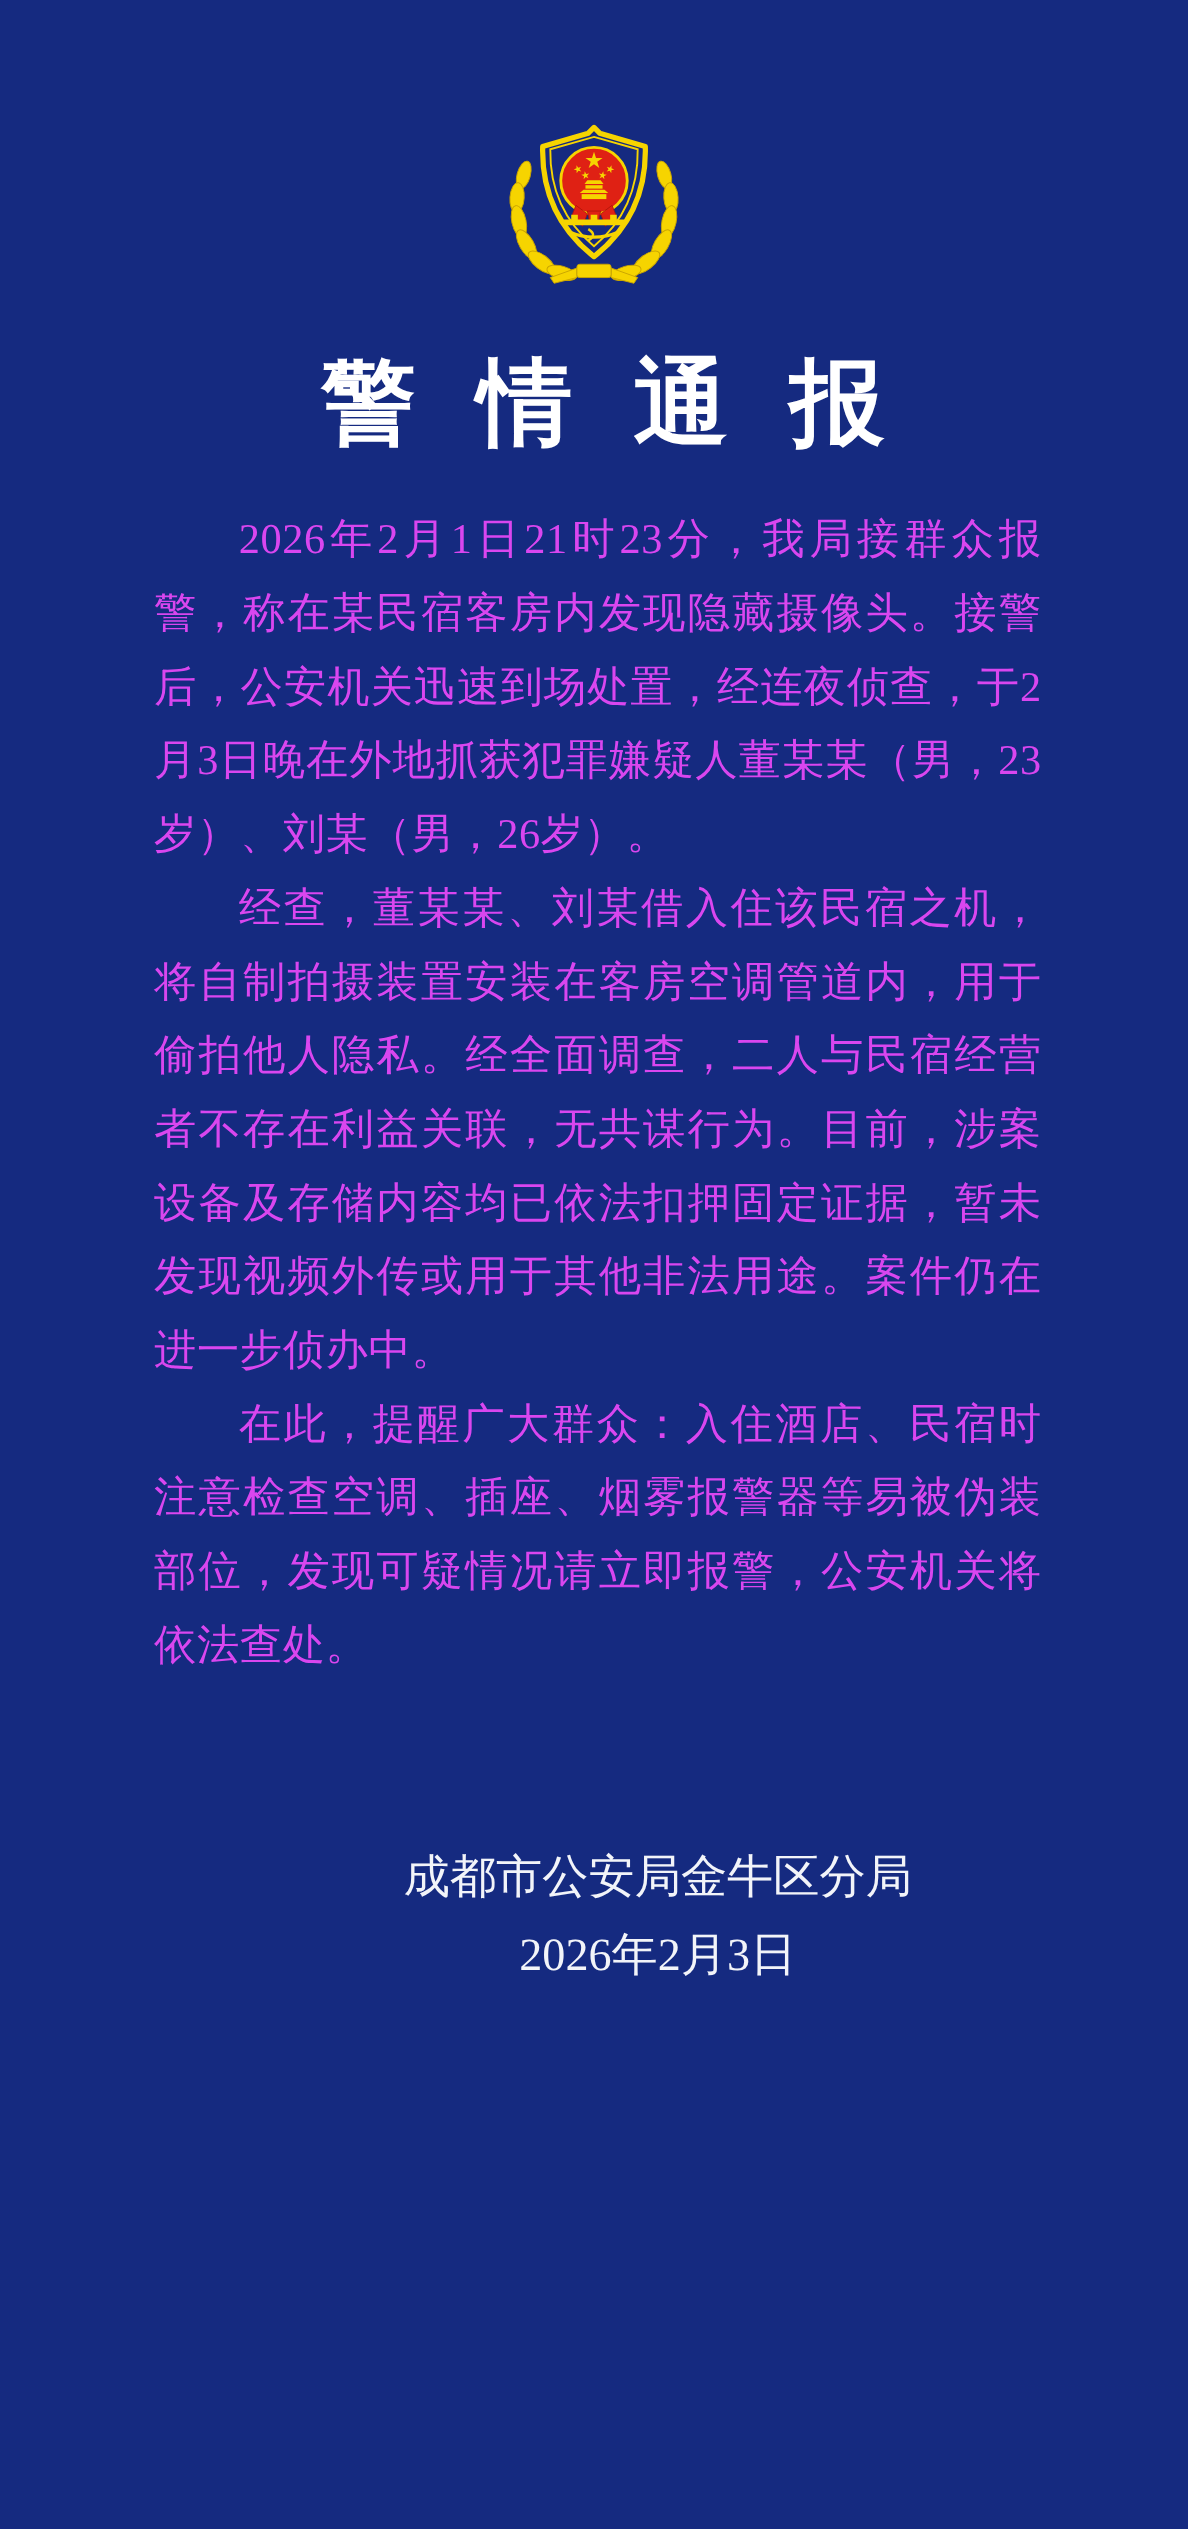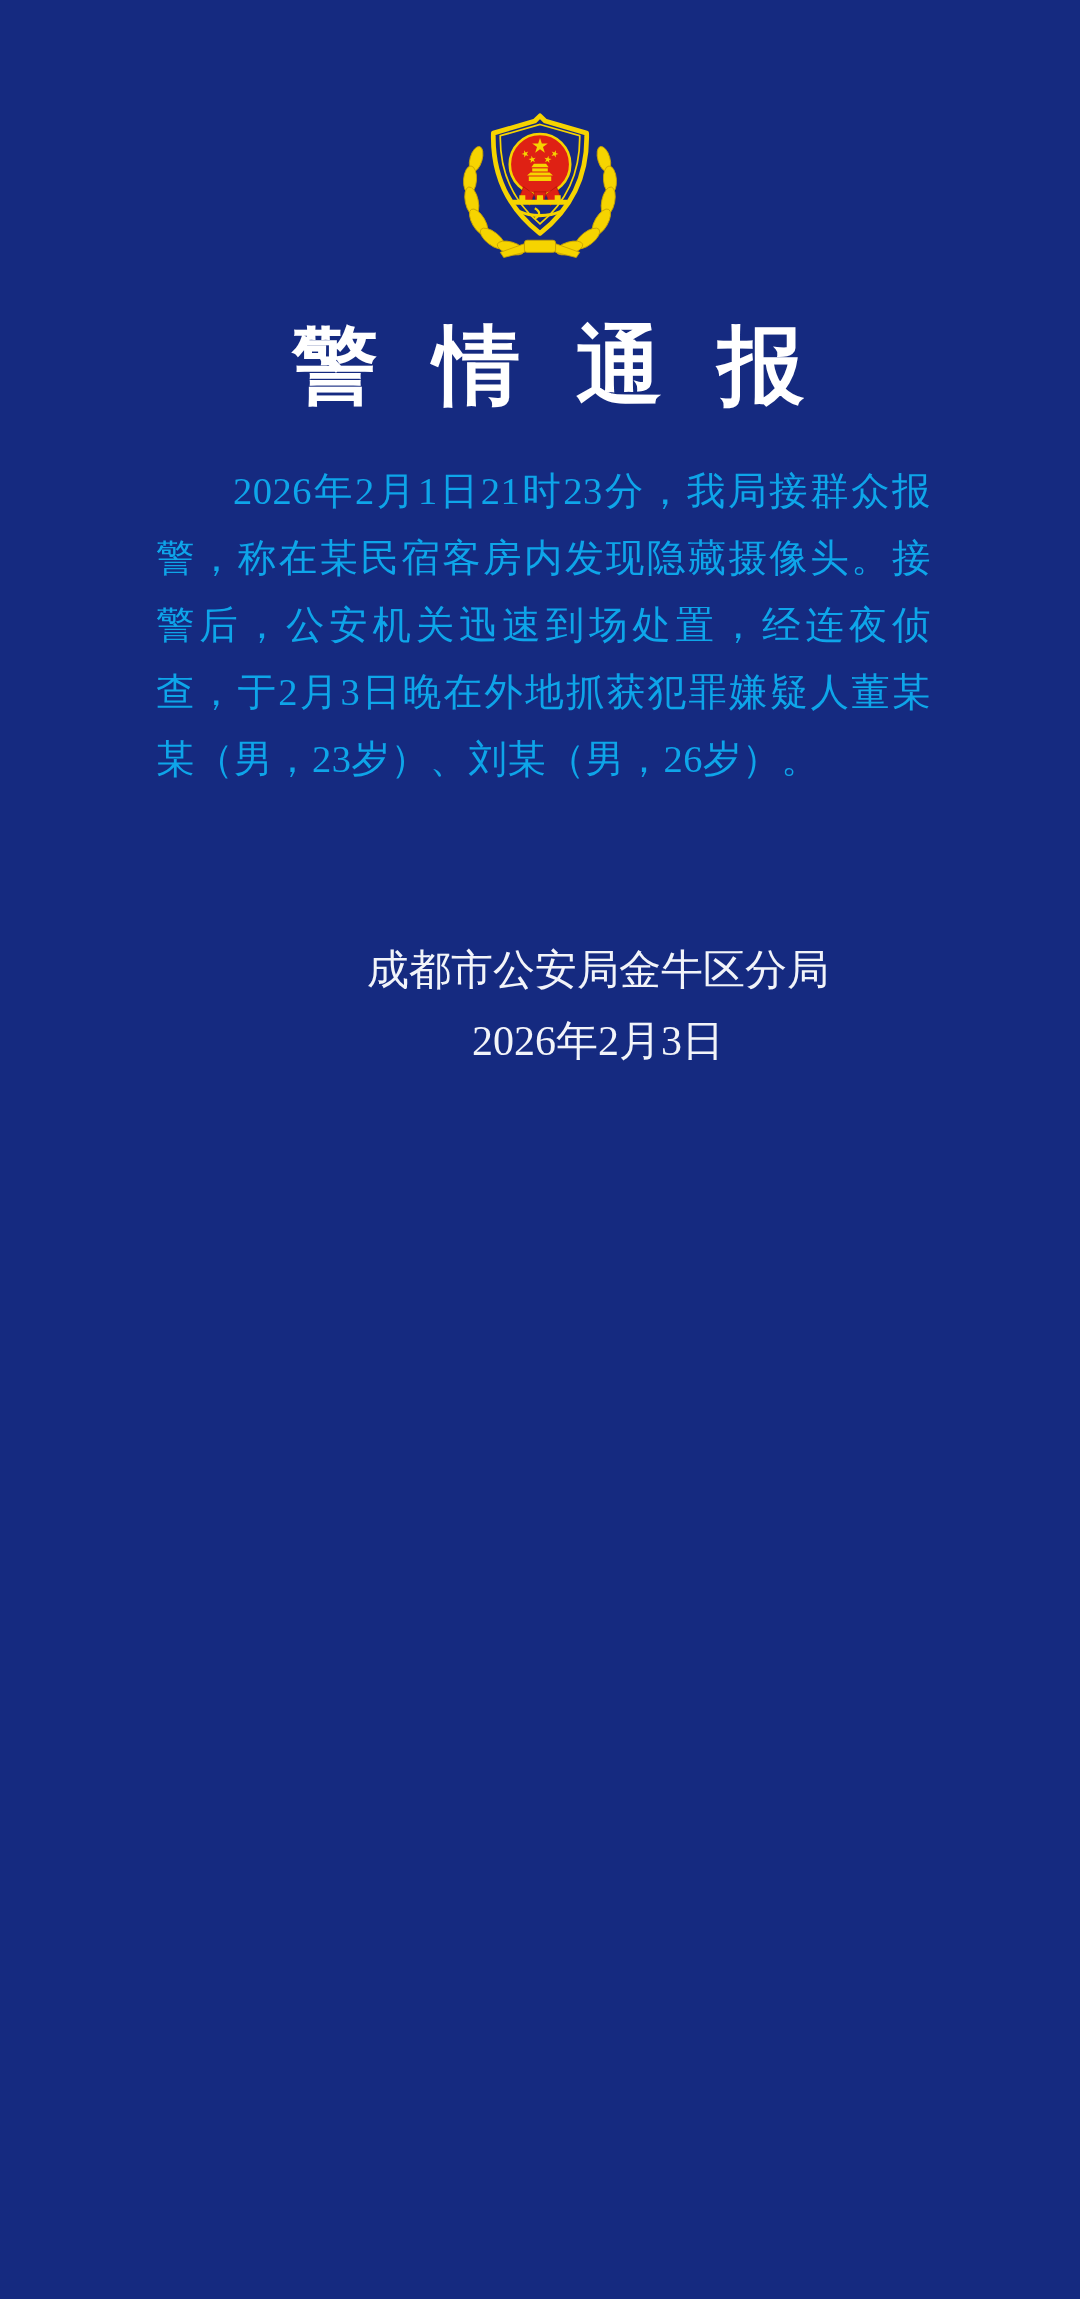--- a/index.html
+++ b/index.html
@@ -34,26 +34,26 @@
   }
   .title-text {
     letter-spacing: 56px;
     margin-right: -56px;
     margin-left: 16px;
   }
   .body-text {
     margin: 46px 133px 0 140px;
   }
   .body-text p {
-    margin: 16px;
+    margin: 0;
     padding: 0;
     text-indent: 2em;
     font-size: 38.5px;
     line-height: 67px;
-    color: #0ea5e9;
+    color: #d946ef;
     text-align: justify;
     letter-spacing: 0.5px;
   }
   .footer {
     margin-top: 142px;
     text-align: center;
     transform: translateX(58px);
     color: #f2f4f9;
     font-size: 42px;
     line-height: 71px;
@@ -123,20 +123,22 @@
       <path d="M78,127 L78,121 L86,121 L86,116 L93,116 L93,121 L106.5,121 L106.5,116 L113.5,116 L113.5,121 L127,121 L127,116 L134,116 L134,121 L142,121 L142,127 Z" fill="#f6d400"></path>
       <path d="M84,134 Q110,145 136,134" fill="none" stroke="#f6d400" stroke-width="3.5"></path>
       <path d="M104,131 Q114,137 104,143" fill="none" stroke="#f6d400" stroke-width="2.6"></path>
     </g>
   </svg>
 
   <h1 class="title"><span class="title-text">警情通报</span></h1>
 
   <div class="body-text">
     <p>2026年2月1日21时23分，我局接群众报警，称在某民宿客房内发现隐藏摄像头。接警后，公安机关迅速到场处置，经连夜侦查，于2月3日晚在外地抓获犯罪嫌疑人董某某（男，23岁）、刘某（男，26岁）。</p>
+    <p>经查，董某某、刘某借入住该民宿之机，将自制拍摄装置安装在客房空调管道内，用于偷拍他人隐私。经全面调查，二人与民宿经营者不存在利益关联，无共谋行为。目前，涉案设备及存储内容均已依法扣押固定证据，暂未发现视频外传或用于其他非法用途。案件仍在进一步侦办中。</p>
+    <p>在此，提醒广大群众：入住酒店、民宿时注意检查空调、插座、烟雾报警器等易被伪装部位，发现可疑情况请立即报警，公安机关将依法查处。</p>
   </div>
 
   <div class="footer">
     <div>成都市公安局金牛区分局</div>
     <div>2026年2月3日</div>
   </div>
 
 </div>
 
 </body></html>

